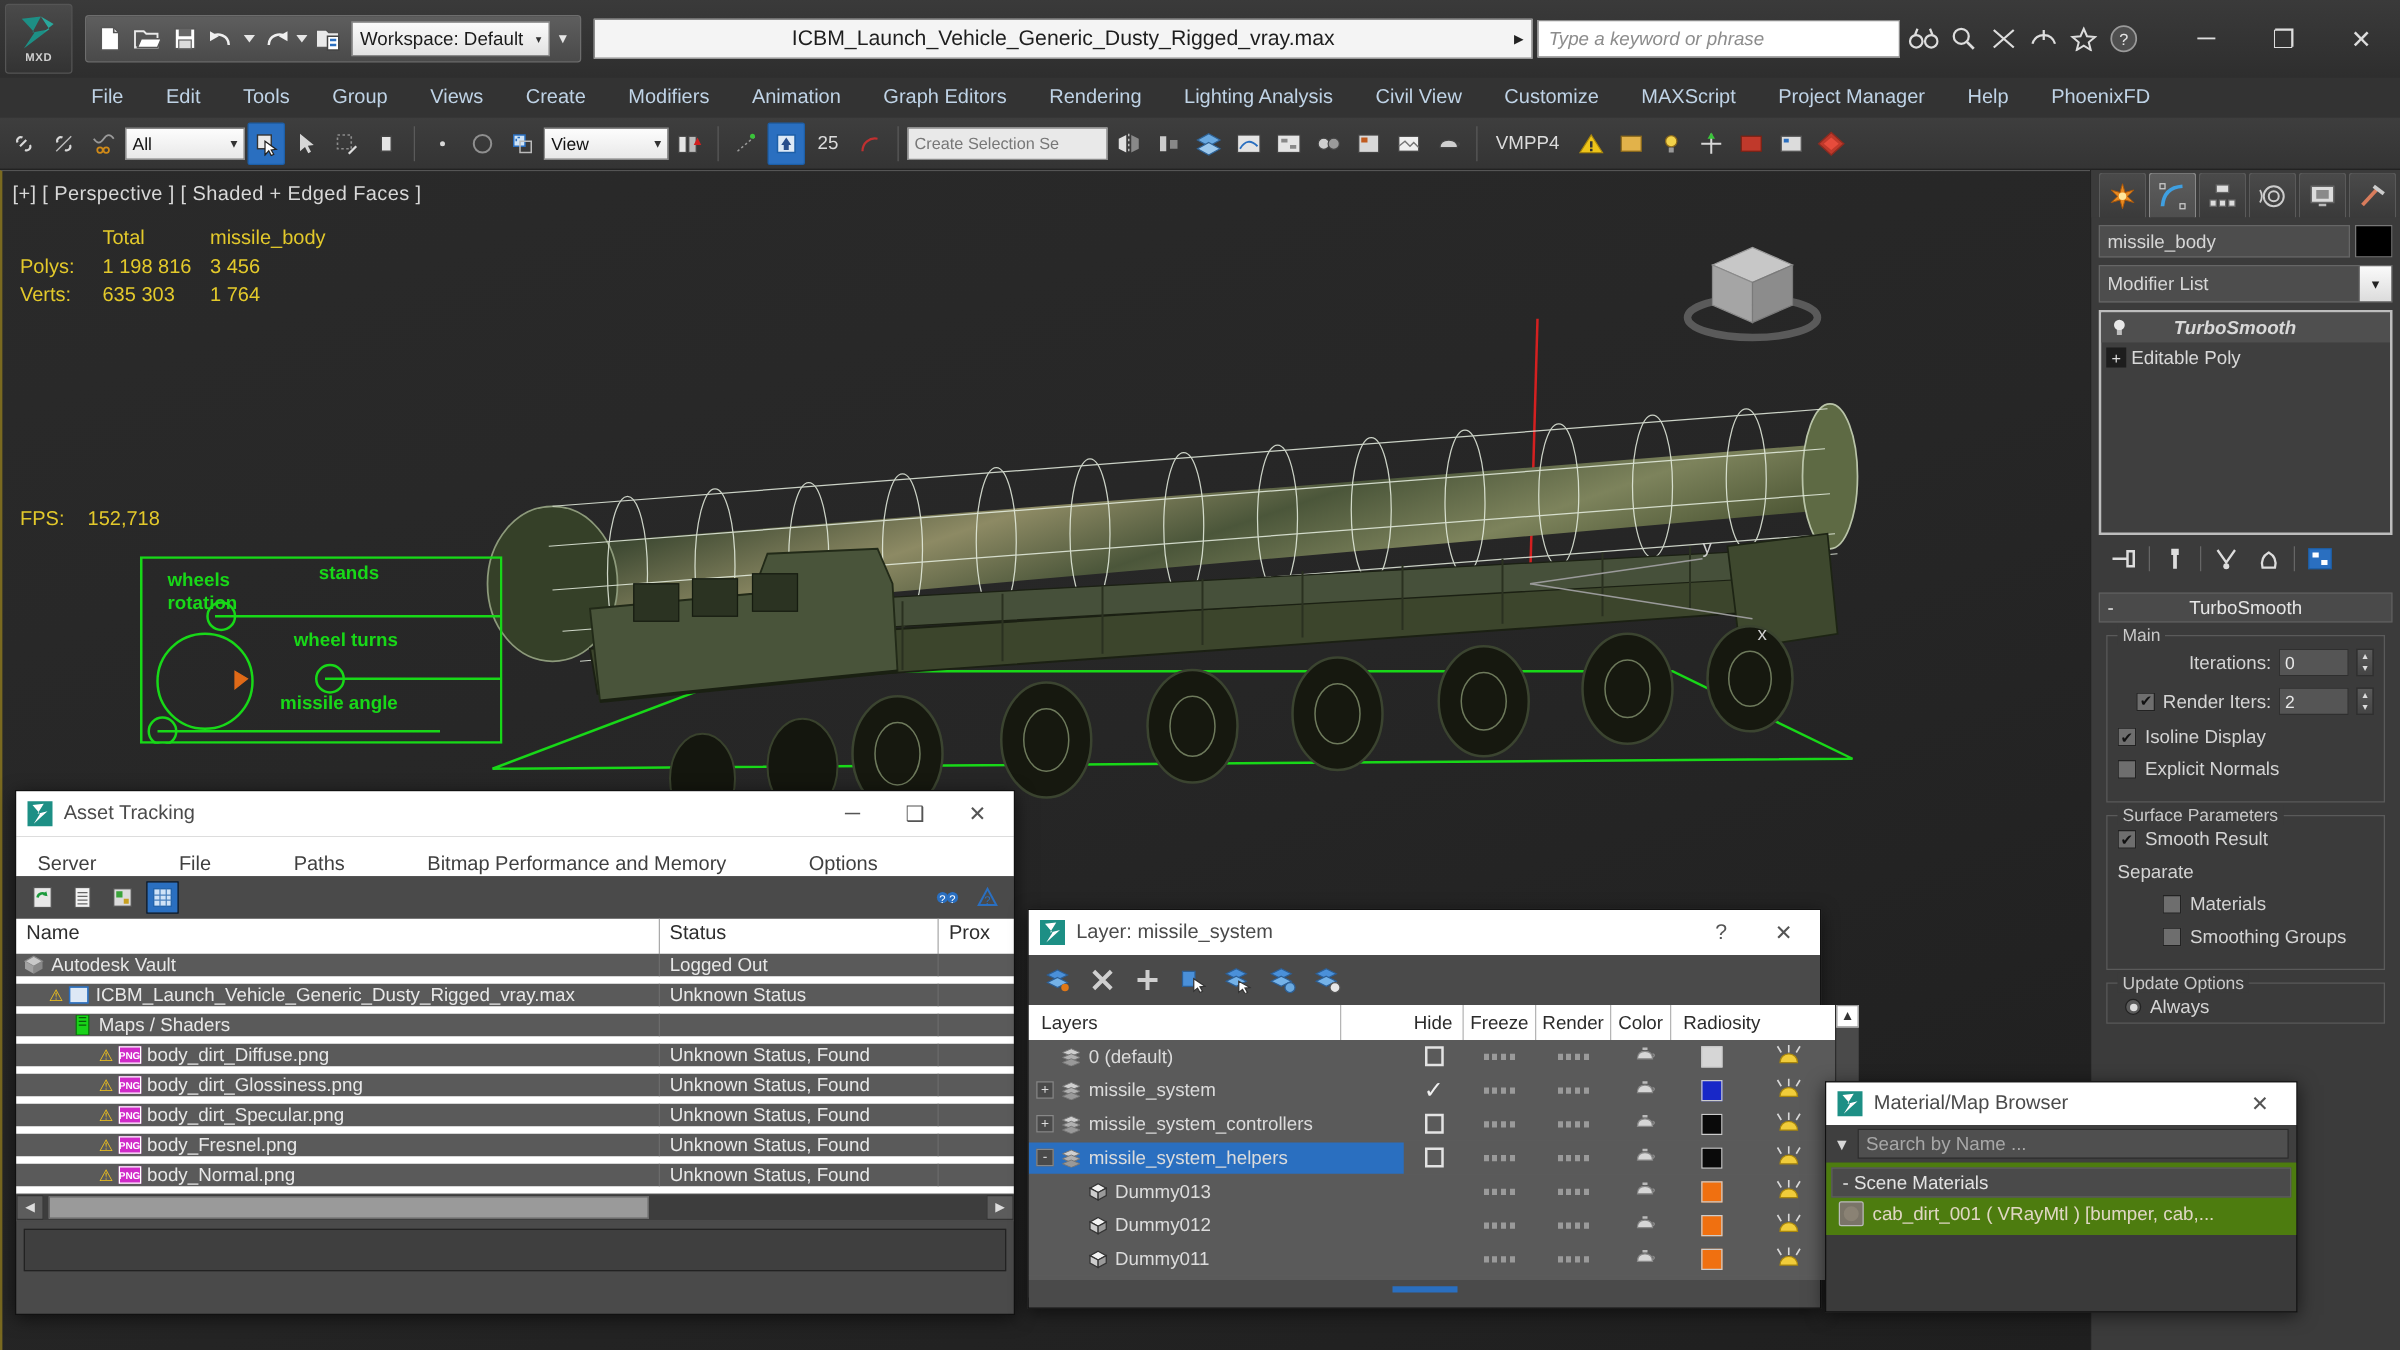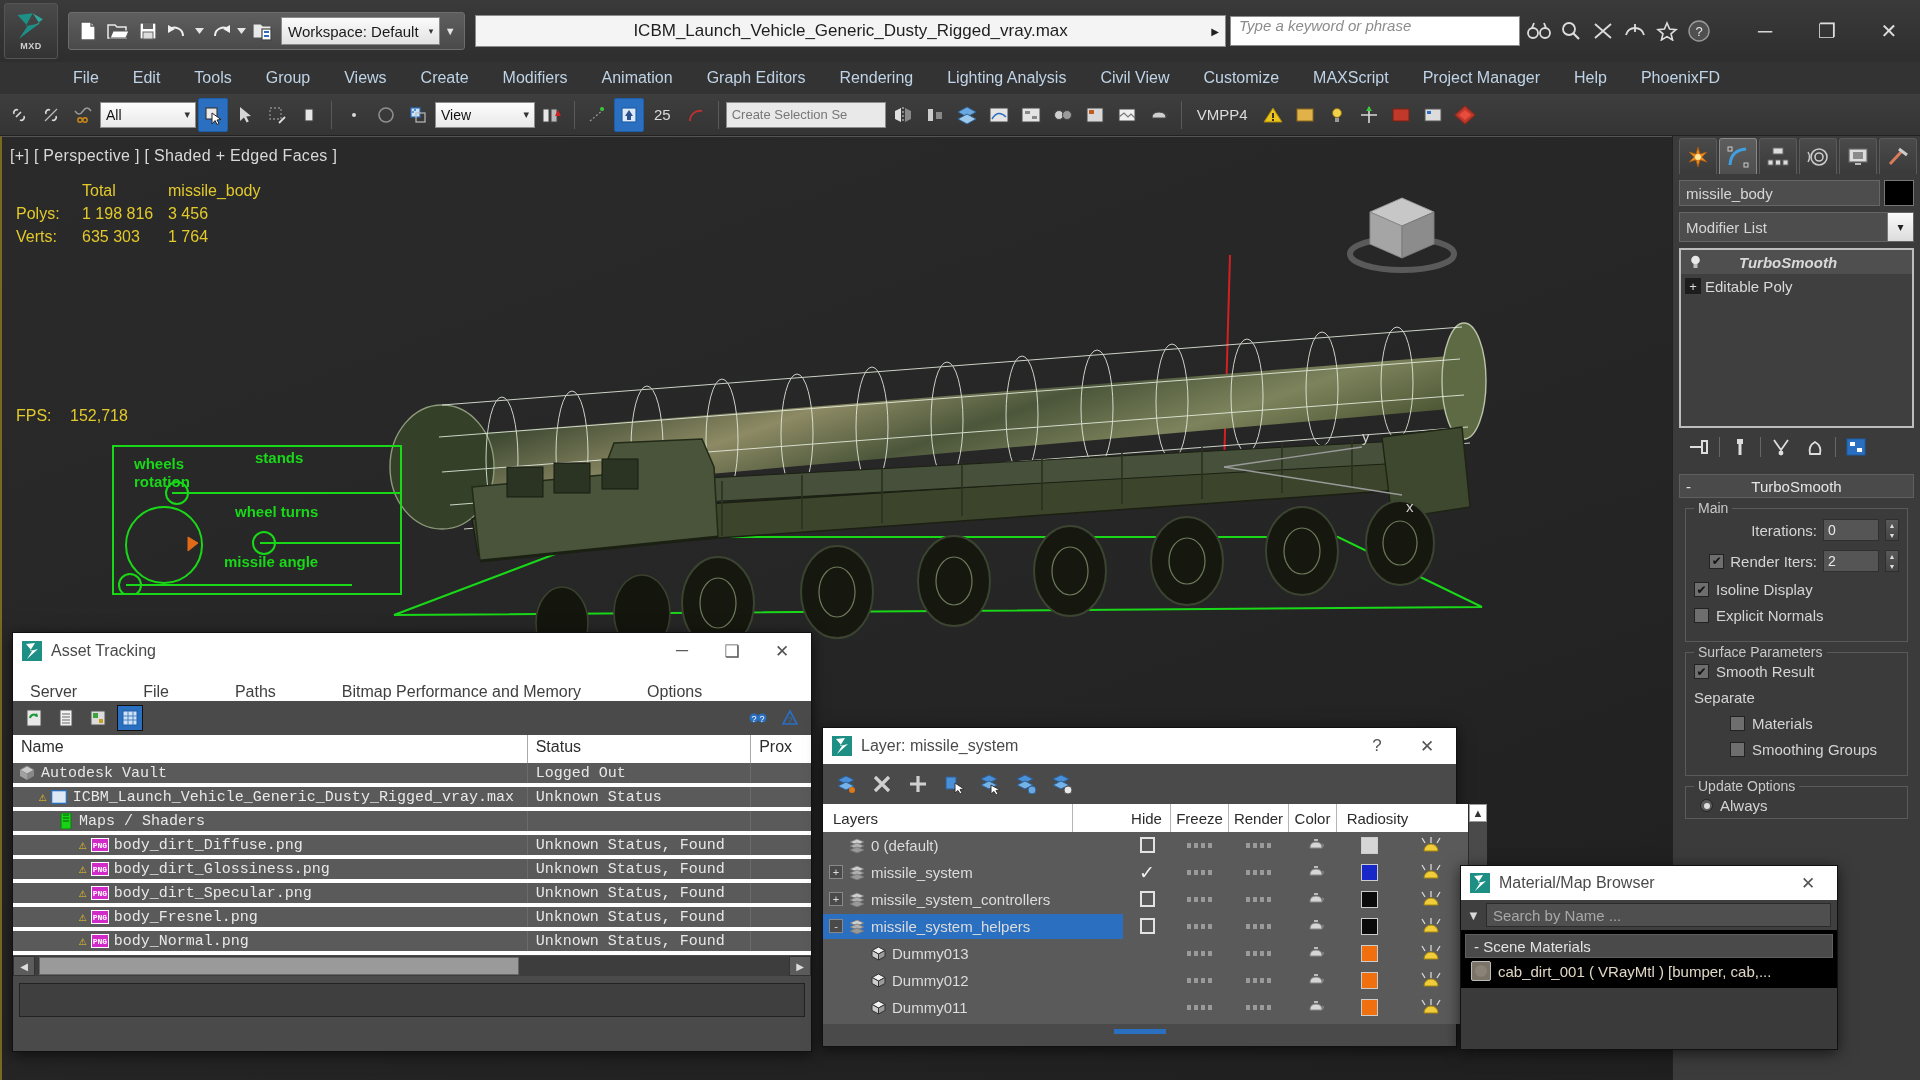--- a/index.html
+++ b/index.html
@@ -23,21 +23,21 @@
     border:1px solid #8a8a8a; display:flex; align-items:center; justify-content:space-between;
     padding:0 6px; font-size:15px; color:#1a1a1a; margin-left:4px;}
   .wsbox .car { font-size:9px; color:#333; margin-left:10px;}
   .wsdrop { width:20px; height:30px; display:flex; align-items:center; justify-content:center;
     font-size:11px; color:#e6e6e6;}
   .filetitle { flex:1; margin:0 4px 0 10px; height:32px;
     background:#f4f4f4; border:1px solid #8b8b8b; display:flex; align-items:center; justify-content:center;
     font-size:17px; color:#1e1e1e; position:relative;}
   .filetitle .arr { position:absolute; right:6px; font-size:10px; color:#222;}
   .searchbox { width:290px; height:30px; background:#fff; border:1px solid #8b8b8b;
-    display:flex; padding:0 8px; font-size:15px; font-style:italic; color:#8c8c8c;}
+    display:flex; align-items:center; padding:0 8px; font-size:15px; font-style:italic; color:#8c8c8c;}
   .ticons { display:flex; align-items:center; gap:2px; margin-left:4px;}
   .ticon { width:30px; height:32px; display:flex; align-items:center; justify-content:center; cursor:pointer;}
   .wbtns { display:flex; margin-left:20px; }
   .wbtn { width:62px; height:62px; display:flex; align-items:center; justify-content:center;
     color:#ddd; font-size:20px; cursor:pointer;}
 
   
   .menubar { position:absolute; left:0; top:62px; width:1920px; height:32px;
     background:#333; display:flex; align-items:center; padding-left:56px; }
   .menuitem { padding:0 17px; height:32px; line-height:32px; font-size:16px; color:#bfd3e6; cursor:pointer;}
@@ -134,21 +134,21 @@
     color:#555; font-size:17px; cursor:pointer;}
   .wmenu { height:32px; background:#fff; display:flex; align-items:flex-end; padding-left:8px;gap:48px;}
   .wmenu span { padding:0 9px; font-size:16px; color:#3f3f3f; cursor:pointer;}
   .wtool { height:34px; background:#4a4a4a; display:flex; align-items:center; gap:6px; padding:0 8px;}
   .wtool .wb { width:26px; height:26px; display:flex; align-items:center; justify-content:center; cursor:pointer;
     border:1px solid transparent;}
   .wtool .wb.on { border-color:#111; background:#2a6fc0;}
   .atgrid { background:#5a5a5a; }
   .athead { display:flex; height:28px; background:#fff; font-size:16px; color:#2d2d2d;}
   .athead div { border-right:1px solid #aaa; padding:3px 0 0 8px; }
-  .atrow { display:flex; height:24px; font-size:15px; color:#e8e8e8; border-bottom:4px solid #ffffff;font-family:Liberation Mono, monospace;}
+  .atrow { display:flex; height:24px; font-size:15px; color:#e8e8e8; border-bottom:6px solid #ffffff;}
   .atrow .c-name { border-right:1px solid #6b6b6b; display:flex; align-items:center; padding-left:6px; overflow:hidden; white-space:nowrap;}
   .atrow .c-stat { border-right:1px solid #6b6b6b; display:flex; align-items:center; padding-left:8px; white-space:nowrap; overflow:hidden;}
   .atrow .c-prox { display:flex; align-items:center; }
   .png-ic { width:18px; height:14px; background:#d02bc9; color:#fff; font-size:8px; font-weight:bold;
     display:inline-flex; align-items:center; justify-content:center; margin-right:5px; border:1px solid #fff;}
   .warn { color:#f2c31c; font-size:13px; margin-right:4px;}
   .hscroll { height:22px; background:#4a4a4a; display:flex; align-items:center;}
   .hs-btn { width:22px; height:20px; background:#5c5c5c; border:1px solid #333; color:#ddd; font-size:10px;
     display:flex; align-items:center; justify-content:center;}
   .hs-track { flex:1; height:20px; background:#3d3d3d; position:relative;}
@@ -173,21 +173,21 @@
     flex-direction:column; align-items:center; justify-content:space-between;}
   .vsb .ar { width:18px; height:18px; background:#fff; color:#333; font-size:11px;
     display:flex; align-items:center; justify-content:center; border:1px solid #999;}
   .vsb .th { width:16px; height:80px; background:#8f8f8f; border:1px solid #666;}
 
   
   .mmb-search { height:30px; background:#3f3f3f; display:flex; align-items:center; gap:6px; padding:0 6px;}
   .mmb-search .fun { color:#d8d8d8; font-size:13px;}
   .mmb-input { flex:1; height:24px; background:#4f4f4f; border:1px solid #2a2a2a; color:#a8a8a8;
     font-size:15px; display:flex; align-items:center; padding-left:6px;}
-  .mmb-body { background:#000000; padding:4px; }
+  .mmb-body { background:#4d7c0f; padding:4px; }
   .mmb-grp { height:24px; background:#4a4a4a; border:1px solid #5e5e5e; color:#e3e3e3;
     font-size:15px; display:flex; align-items:center; padding-left:8px;}
   .mmb-item { height:26px; display:flex; align-items:center; gap:7px; padding-left:6px;
     color:#e0d7c4; font-size:15px; white-space:nowrap; overflow:hidden;}
   .mmb-sw { width:20px; height:20px; background:#7a7468; border:1px solid #bbb; border-radius:2px;
     position:relative; flex:none;}
   .mmb-sw::after { content:""; position:absolute; inset:3px; border-radius:50%; background:#8a8274;}
 </style>
 </head>
 <body>

